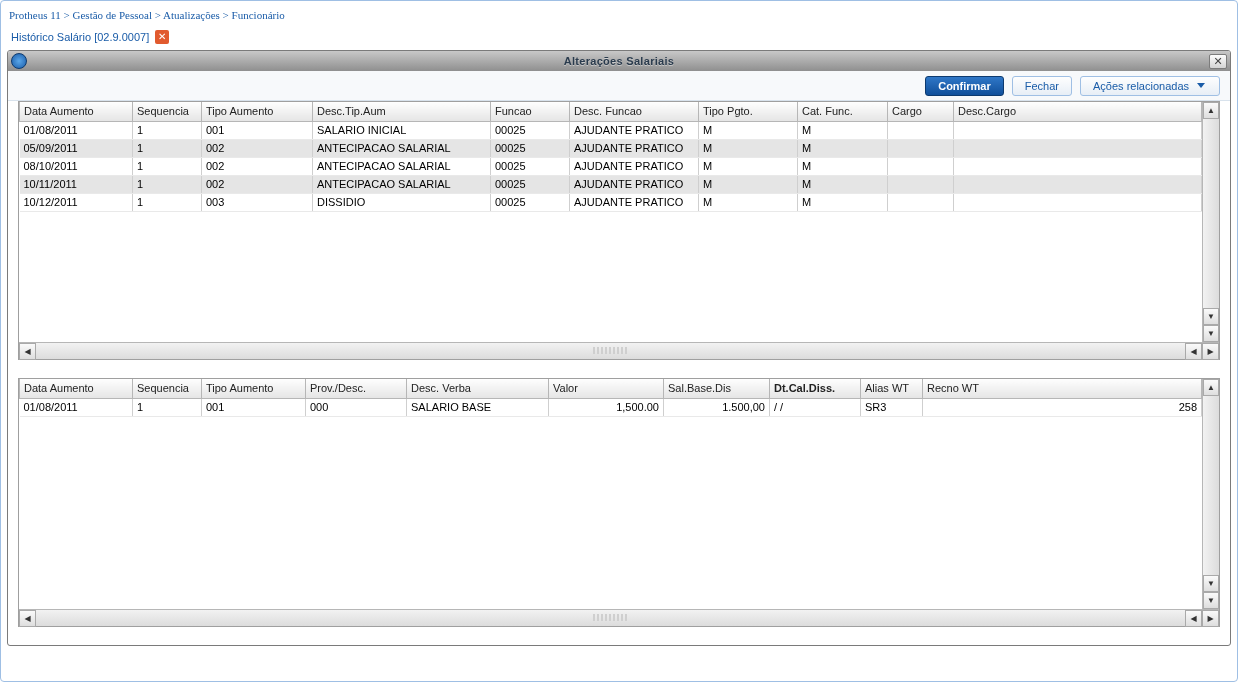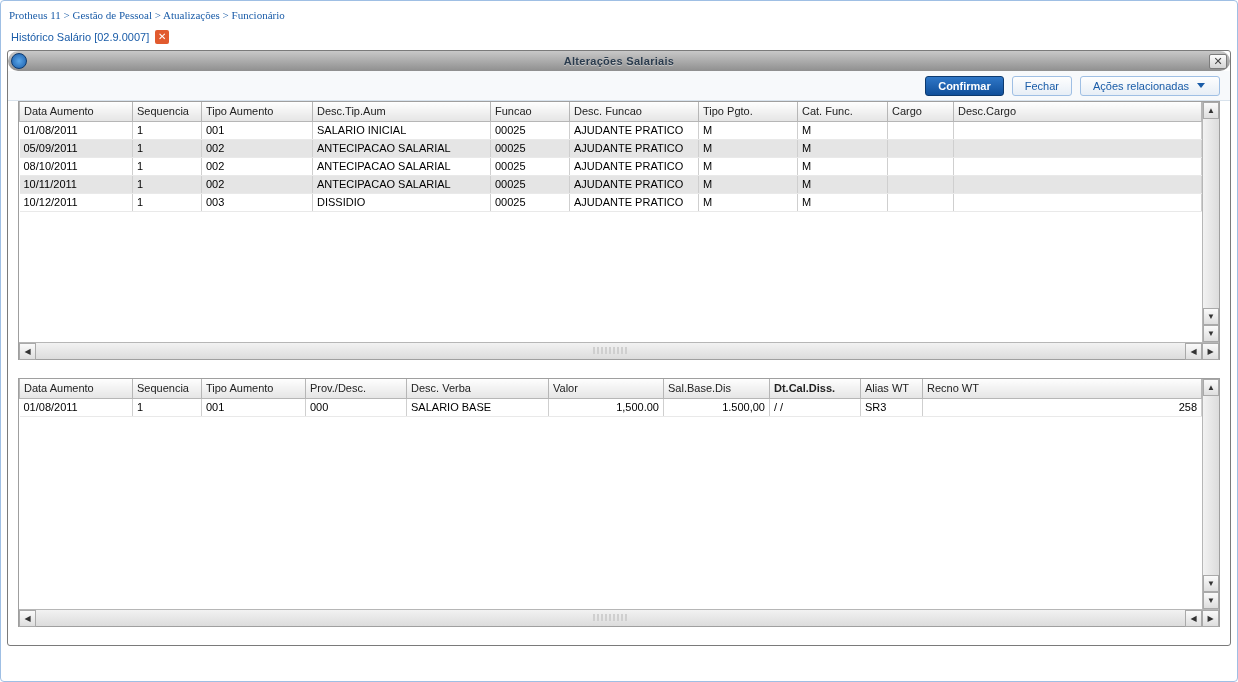--- a/index.html
+++ b/index.html
@@ -3,21 +3,21 @@
 <meta charset="utf-8">
 <style>
   * { box-sizing: border-box; font-family: Tahoma, Arial, sans-serif; font-size: 11px; }
   body { margin: 0; background: #fff; }
   .outer-frame { width: 1238px; height: 682px; border: 1px solid #9fbfe4; border-radius: 4px; overflow: hidden; position: relative; }
   .breadcrumb { color: #1a5ca8; padding: 8px 8px 6px; font-size: 11px; font-family: Liberation Serif, serif; }
   .tab-bar { padding: 0 2px 0 6px; }
   .tab { display: inline-flex; align-items: center; gap: 6px; color: #1a5ca8; padding: 3px 4px 4px; }
   .tab-close { width: 14px; height: 14px; background:#e15a2e; color:#fff; border-radius:2px; display:inline-flex; align-items:center; justify-content:center; font-size:10px; line-height:1; }
   .panel { margin: 2px 6px 6px; border: 1px solid #7a7a7a; border-radius: 3px; overflow: hidden; }
-  .title-bar { height: 20px; background: linear-gradient(#c8c8c8,#8f8f8f); display:flex; align-items:center; position:relative;border-radius:10px; }
+  .title-bar { height: 20px; background: linear-gradient(#c8c8c8,#8f8f8f); display:flex; align-items:center; position:relative; }
   .title-left-icon { width:16px; height:16px; margin-left:3px; border-radius:50%; background: radial-gradient(#5aa7ea,#1a5ca8); border:1px solid #0d3a6f; }
   .title-text { position:absolute; left:0; right:0; text-align:center; color:#2a3b4d; font-weight:bold; letter-spacing:.3px; text-shadow: 0 1px 0 rgba(255,255,255,.4); }
   .title-close { margin-left:auto; margin-right:3px; width:18px; height:15px; background:linear-gradient(#fdfdfd,#d4d4d4); border:1px solid #7c7c7c; border-radius:2px; display:flex; align-items:center; justify-content:center; color:#444; font-size:11px; }
   .toolbar { background:#f7f9fb; border-bottom:1px solid #d8e2ec; height:30px; display:flex; justify-content:flex-end; align-items:center; gap:8px; padding-right:10px; }
   .btn { height:20px; border-radius:3px; padding:0 12px; display:inline-flex; align-items:center; border:1px solid; cursor:default; }
   .btn-primary { background:linear-gradient(#2f77c7,#104f9a); color:#fff; border-color:#0d3a6f; font-weight:bold; }
   .btn-default { background:linear-gradient(#fefefe,#e7eef6); color:#1a5ca8; border-color:#9fbfe4; }
   .btn-caret { margin-left:8px; width:0; height:0; border-left:4px solid transparent; border-right:4px solid transparent; border-top:5px solid #1a5ca8; }
   .form-row { display:flex; gap:12px; padding:6px 10px 8px; }
   .form-group { border:1px solid #a8a8a8; border-radius:2px; background:#fff; position:relative; padding:18px 8px 8px; height:48px; display:flex; align-items:center; }

